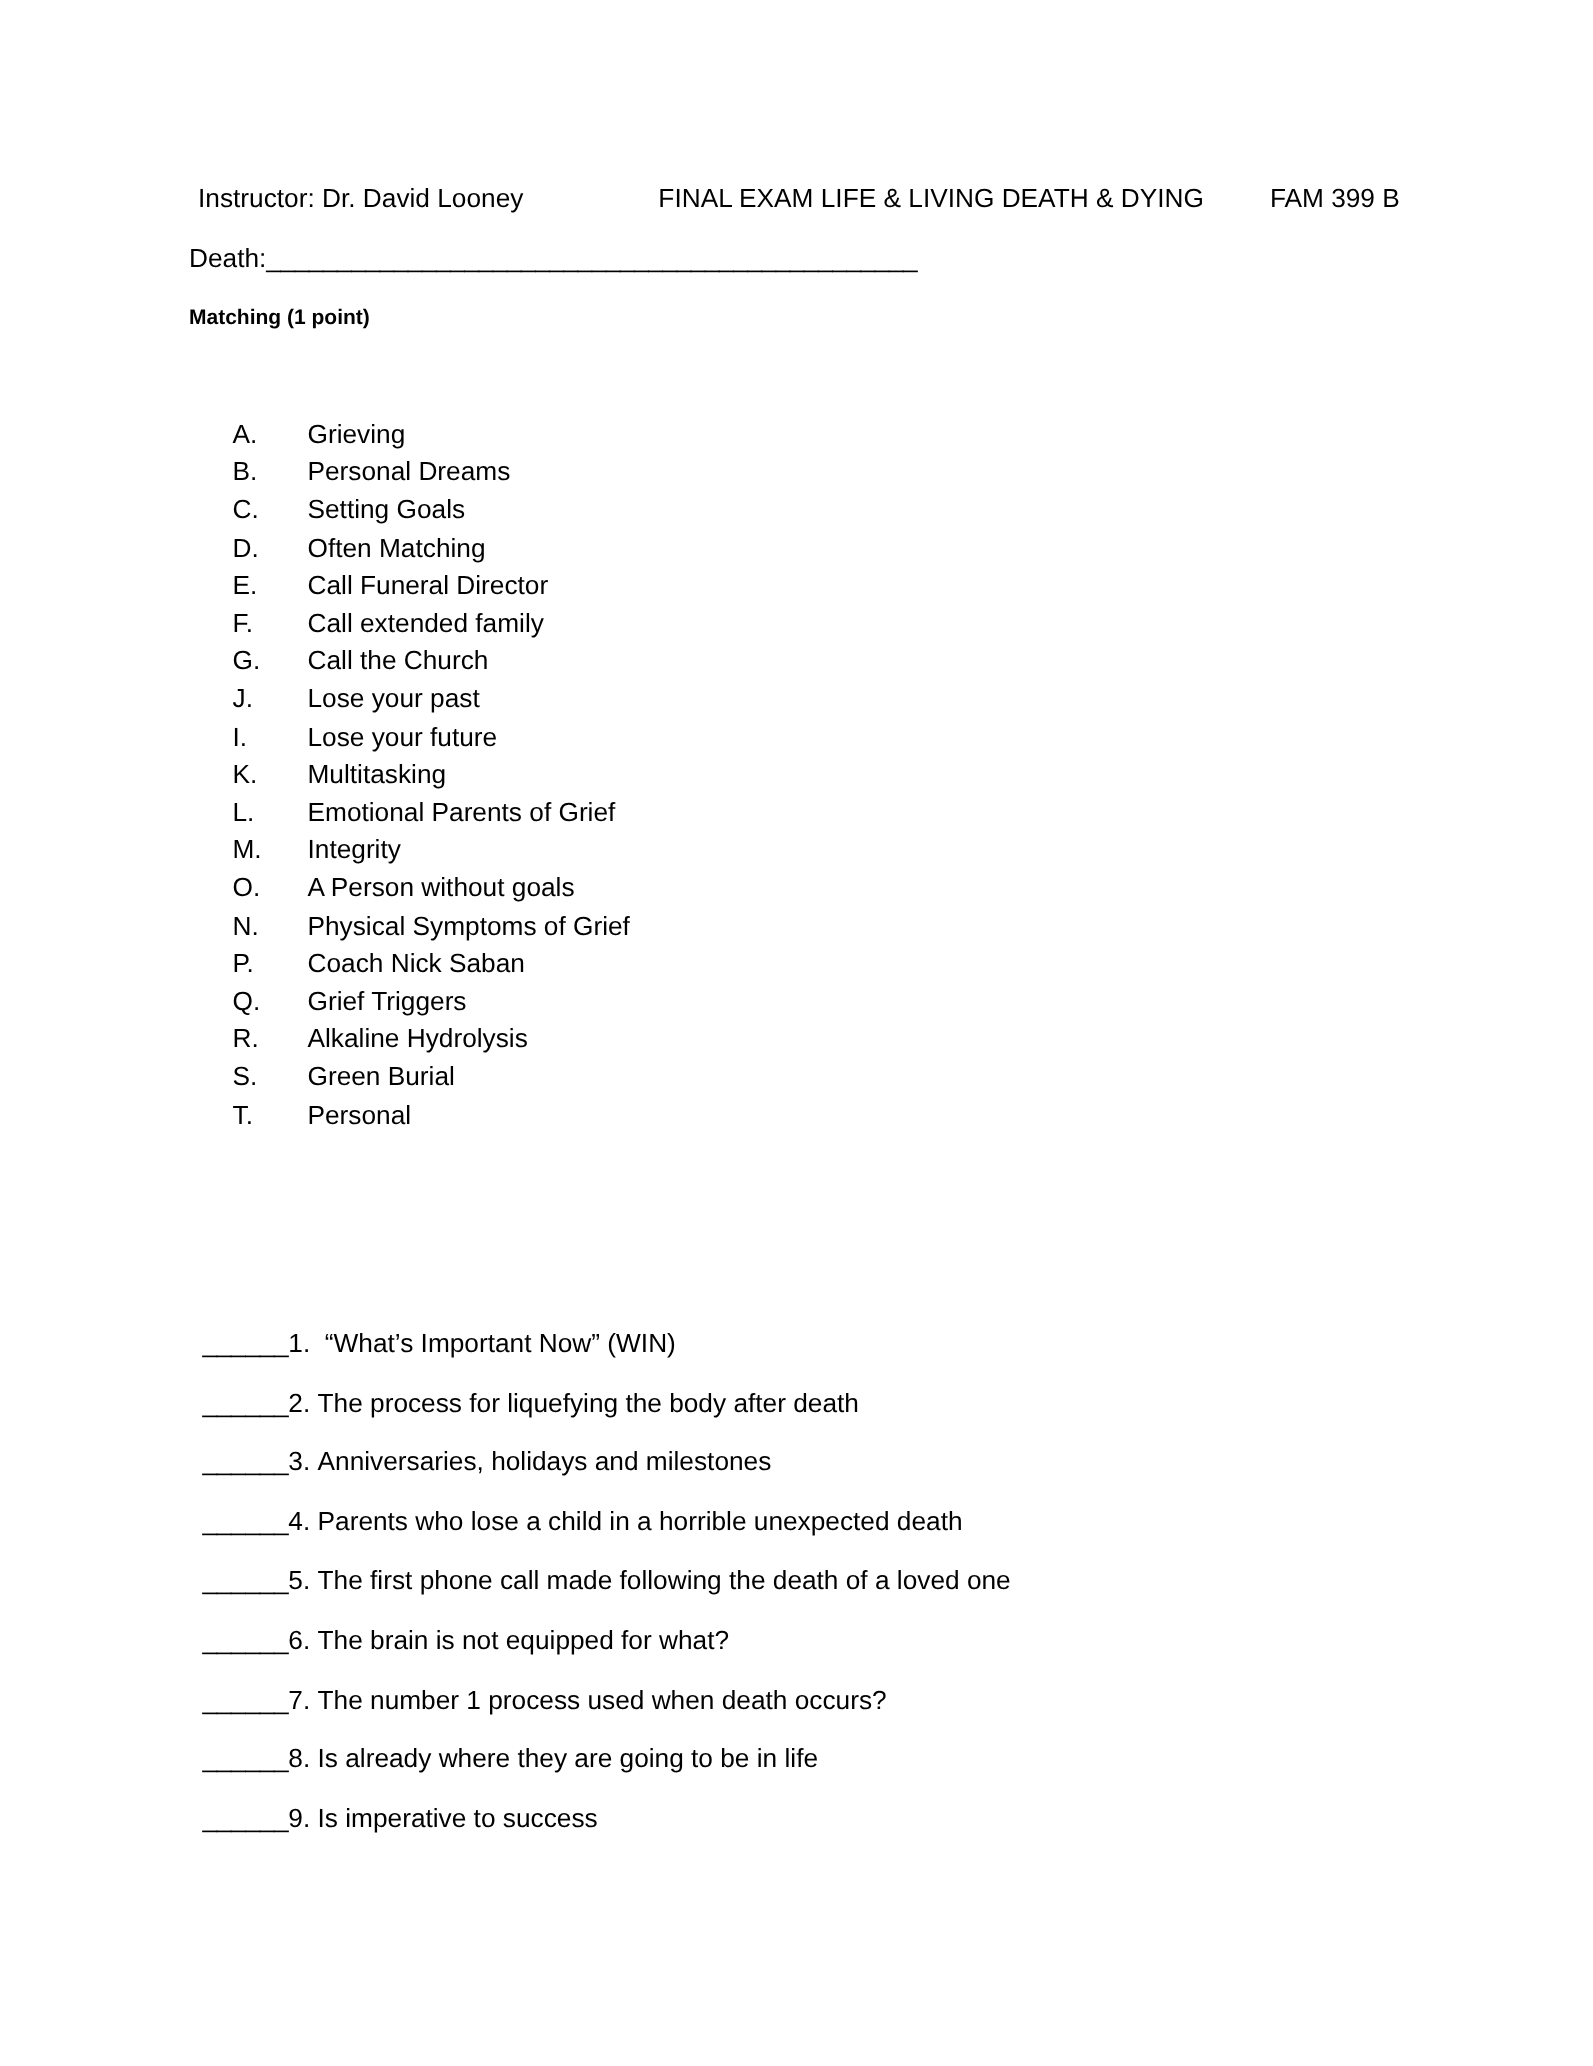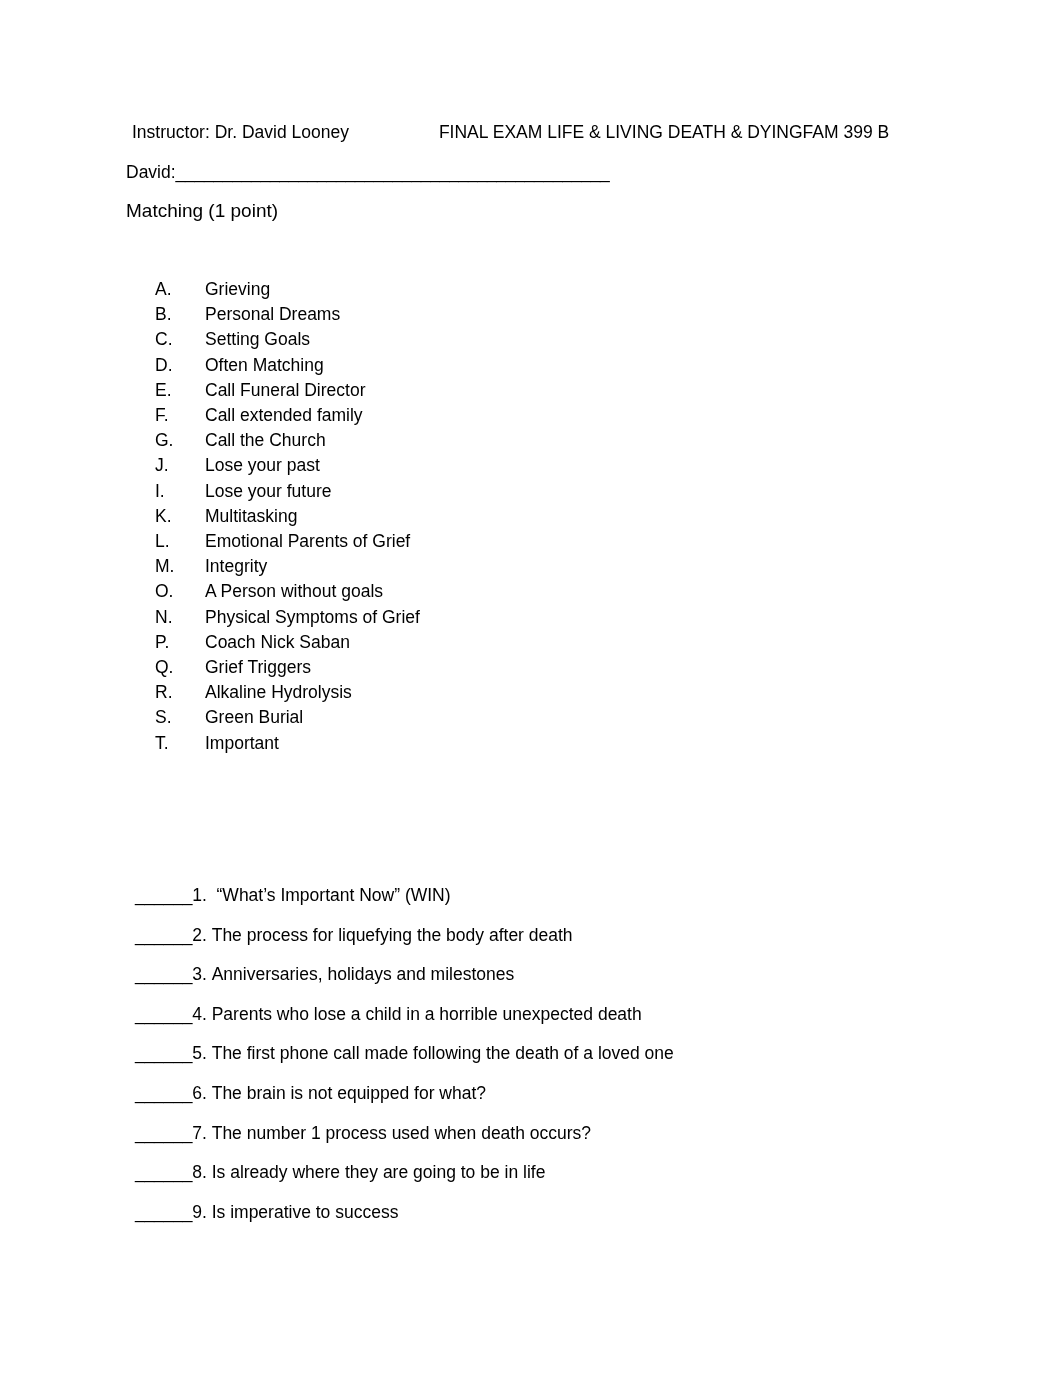--- a/index.html
+++ b/index.html
@@ -34,20 +34,21 @@
   }
   .header-instructor {
     display: inline-block;
   }
   .header-examtitle {
     display: inline-block;
     margin-left: 90px;
   }
   .header-course {
     display: inline-block;
+    margin-left: 44px;
   }
 
   
   .name-line {
     position: absolute;
     left: 126px;
     top: 160px;
     font-size: 17.5px;
     line-height: 24px;
     white-space: nowrap;
@@ -55,23 +56,23 @@
   }
   .name-blank {
     letter-spacing: -0.3px;
   }
 
   
   .section-heading {
     position: absolute;
     left: 126px;
     top: 199px;
-    font-size: 19px;
+    font-size: 14px;
     line-height: 24px;
-    font-weight: normal;
+    font-weight: bold;
     white-space: nowrap;
   }
 
   
   .match-list {
     position: absolute;
     left: 155px;
     top: 277px;
     width: 700px;
   }
@@ -119,21 +120,21 @@
 </head>
 <body>
 
 <div id="page">
 
   <div class="header-row">
     <span class="header-instructor">Instructor: Dr. David Looney</span><span class="header-examtitle">FINAL EXAM LIFE &amp; LIVING DEATH &amp; DYING</span><span class="header-course">FAM 399 B</span>
   </div>
 
   <div class="name-line">
-    <span>David:</span><span class="name-blank">______________________________________________</span>
+    <span>Death:</span><span class="name-blank">______________________________________________</span>
   </div>
 
   <div class="section-heading">Matching (1 point)</div>
 
   <div class="match-list">
     <div class="match-item"><span class="match-letter">A.</span><span class="match-text">Grieving</span></div>
     <div class="match-item"><span class="match-letter">B.</span><span class="match-text">Personal Dreams</span></div>
     <div class="match-item"><span class="match-letter">C.</span><span class="match-text">Setting Goals</span></div>
     <div class="match-item"><span class="match-letter">D.</span><span class="match-text">Often Matching</span></div>
     <div class="match-item"><span class="match-letter">E.</span><span class="match-text">Call Funeral Director</span></div>
@@ -143,21 +144,21 @@
     <div class="match-item"><span class="match-letter">I.</span><span class="match-text">Lose your future</span></div>
     <div class="match-item"><span class="match-letter">K.</span><span class="match-text">Multitasking</span></div>
     <div class="match-item"><span class="match-letter">L.</span><span class="match-text">Emotional Parents of Grief</span></div>
     <div class="match-item"><span class="match-letter">M.</span><span class="match-text">Integrity</span></div>
     <div class="match-item"><span class="match-letter">O.</span><span class="match-text">A Person without goals</span></div>
     <div class="match-item"><span class="match-letter">N.</span><span class="match-text">Physical Symptoms of Grief</span></div>
     <div class="match-item"><span class="match-letter">P.</span><span class="match-text">Coach Nick Saban</span></div>
     <div class="match-item"><span class="match-letter">Q.</span><span class="match-text">Grief Triggers</span></div>
     <div class="match-item"><span class="match-letter">R.</span><span class="match-text">Alkaline Hydrolysis</span></div>
     <div class="match-item"><span class="match-letter">S.</span><span class="match-text">Green Burial</span></div>
-    <div class="match-item"><span class="match-letter">T.</span><span class="match-text">Important</span></div>
+    <div class="match-item"><span class="match-letter">T.</span><span class="match-text">Personal</span></div>
   </div>
 
   <div class="question-list">
     <div class="question-item"><span class="q-blank">______</span><span class="q-num">1.</span>&nbsp;&nbsp;<span class="q-text">“What’s Important Now” (WIN)</span></div>
     <div class="question-item"><span class="q-blank">______</span><span class="q-num">2.</span>&nbsp;<span class="q-text">The process for liquefying the body after death</span></div>
     <div class="question-item"><span class="q-blank">______</span><span class="q-num">3.</span>&nbsp;<span class="q-text">Anniversaries, holidays and milestones</span></div>
     <div class="question-item"><span class="q-blank">______</span><span class="q-num">4.</span>&nbsp;<span class="q-text">Parents who lose a child in a horrible unexpected death</span></div>
     <div class="question-item"><span class="q-blank">______</span><span class="q-num">5.</span>&nbsp;<span class="q-text">The first phone call made following the death of a loved one</span></div>
     <div class="question-item"><span class="q-blank">______</span><span class="q-num">6.</span>&nbsp;<span class="q-text">The brain is not equipped for what?</span></div>
     <div class="question-item"><span class="q-blank">______</span><span class="q-num">7.</span>&nbsp;<span class="q-text">The number 1 process used when death occurs?</span></div>

